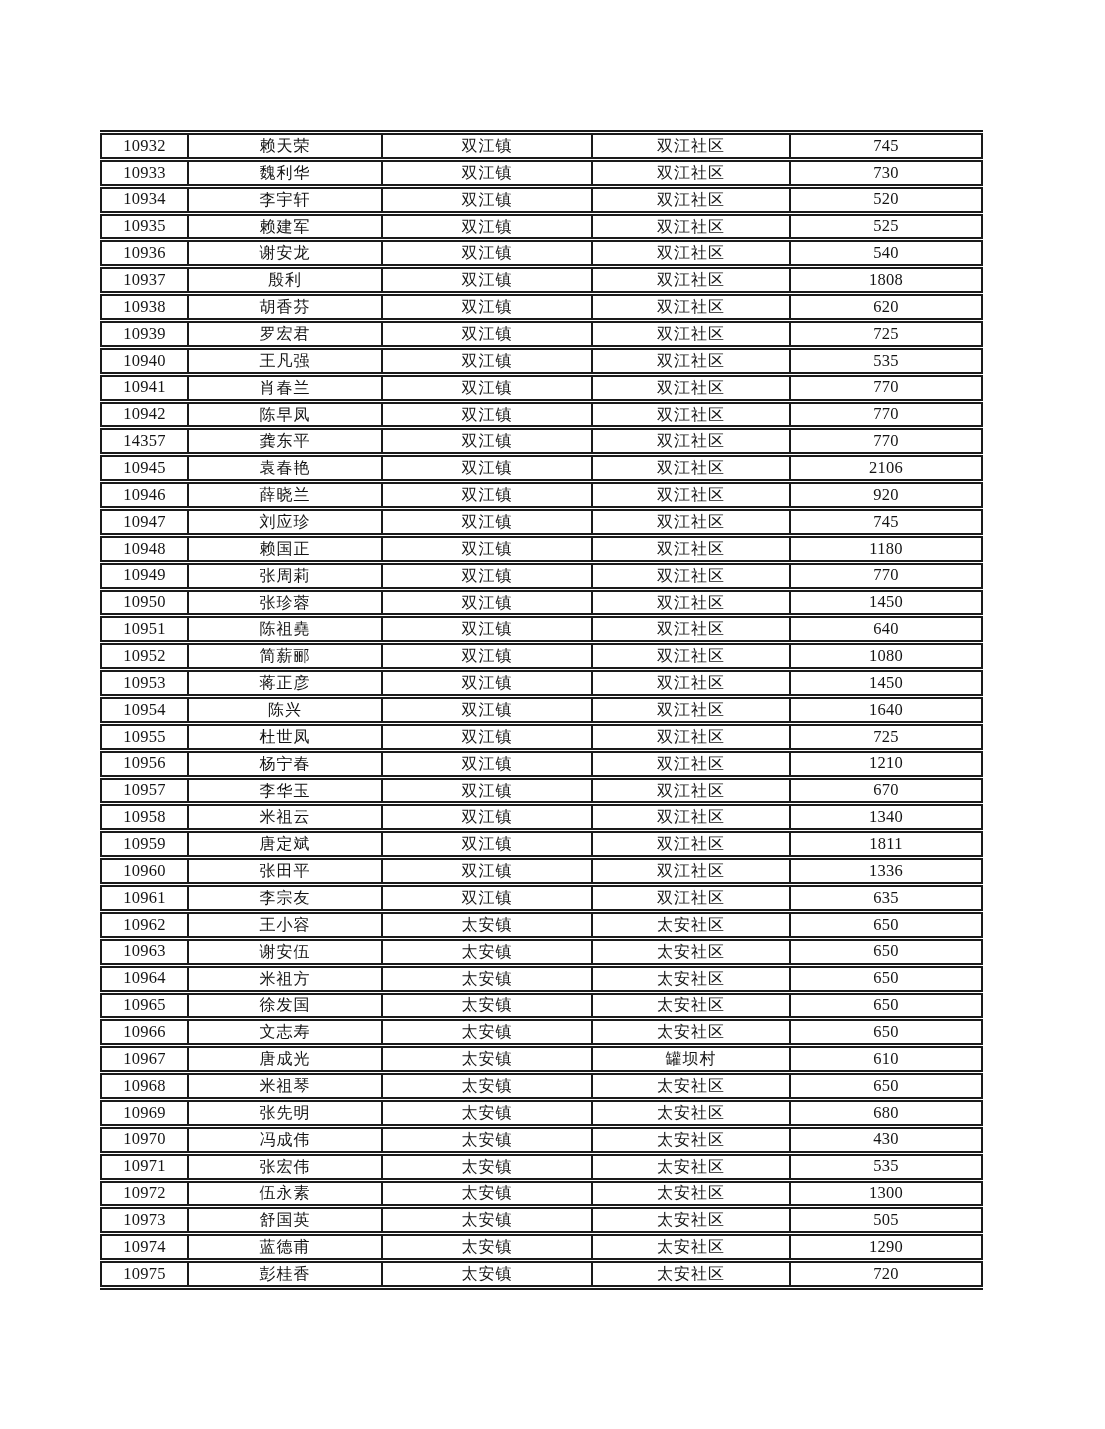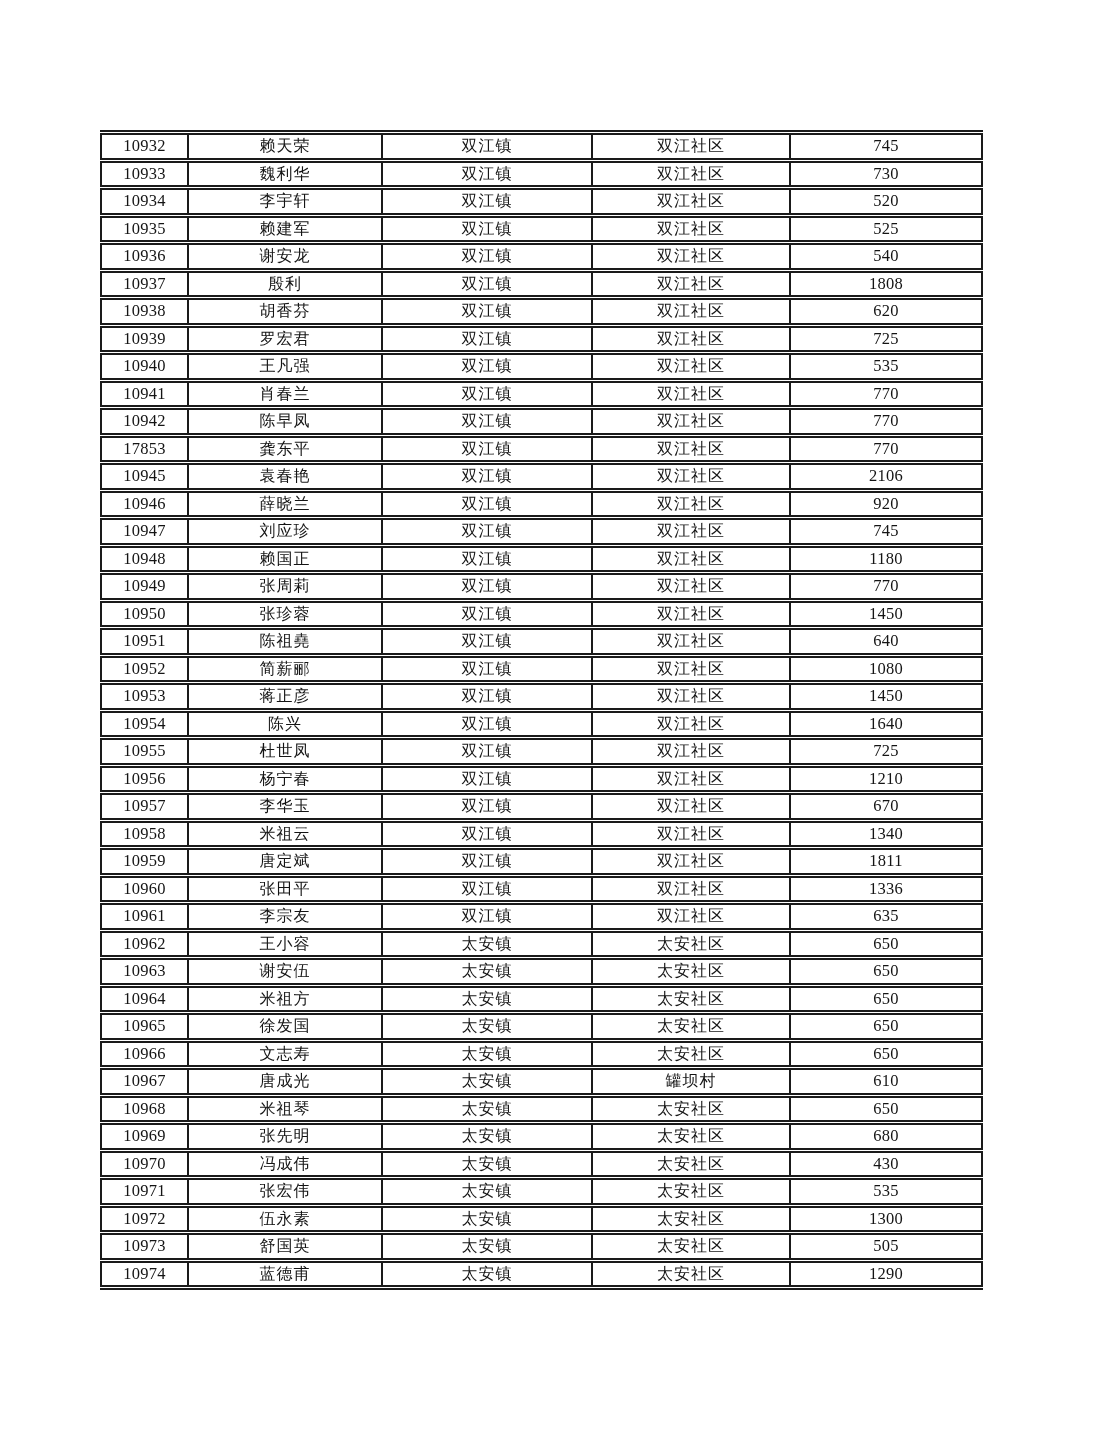--- a/index.html
+++ b/index.html
@@ -135,21 +135,21 @@
           <td class="c-amount">770</td>
         </tr>
         <tr>
           <td class="c-id">10942</td>
           <td class="c-name">陈早凤</td>
           <td class="c-town">双江镇</td>
           <td class="c-community">双江社区</td>
           <td class="c-amount">770</td>
         </tr>
         <tr>
-          <td class="c-id">17853</td>
+          <td class="c-id">14357</td>
           <td class="c-name">龚东平</td>
           <td class="c-town">双江镇</td>
           <td class="c-community">双江社区</td>
           <td class="c-amount">770</td>
         </tr>
         <tr>
           <td class="c-id">10945</td>
           <td class="c-name">袁春艳</td>
           <td class="c-town">双江镇</td>
           <td class="c-community">双江社区</td>
@@ -350,16 +350,23 @@
           <td class="c-town">太安镇</td>
           <td class="c-community">太安社区</td>
           <td class="c-amount">505</td>
         </tr>
         <tr>
           <td class="c-id">10974</td>
           <td class="c-name">蓝德甫</td>
           <td class="c-town">太安镇</td>
           <td class="c-community">太安社区</td>
           <td class="c-amount">1290</td>
+        </tr>
+        <tr>
+          <td class="c-id">10975</td>
+          <td class="c-name">彭桂香</td>
+          <td class="c-town">太安镇</td>
+          <td class="c-community">太安社区</td>
+          <td class="c-amount">720</td>
         </tr>
       </tbody>
   </table>
 </div>
 
 </body></html>

